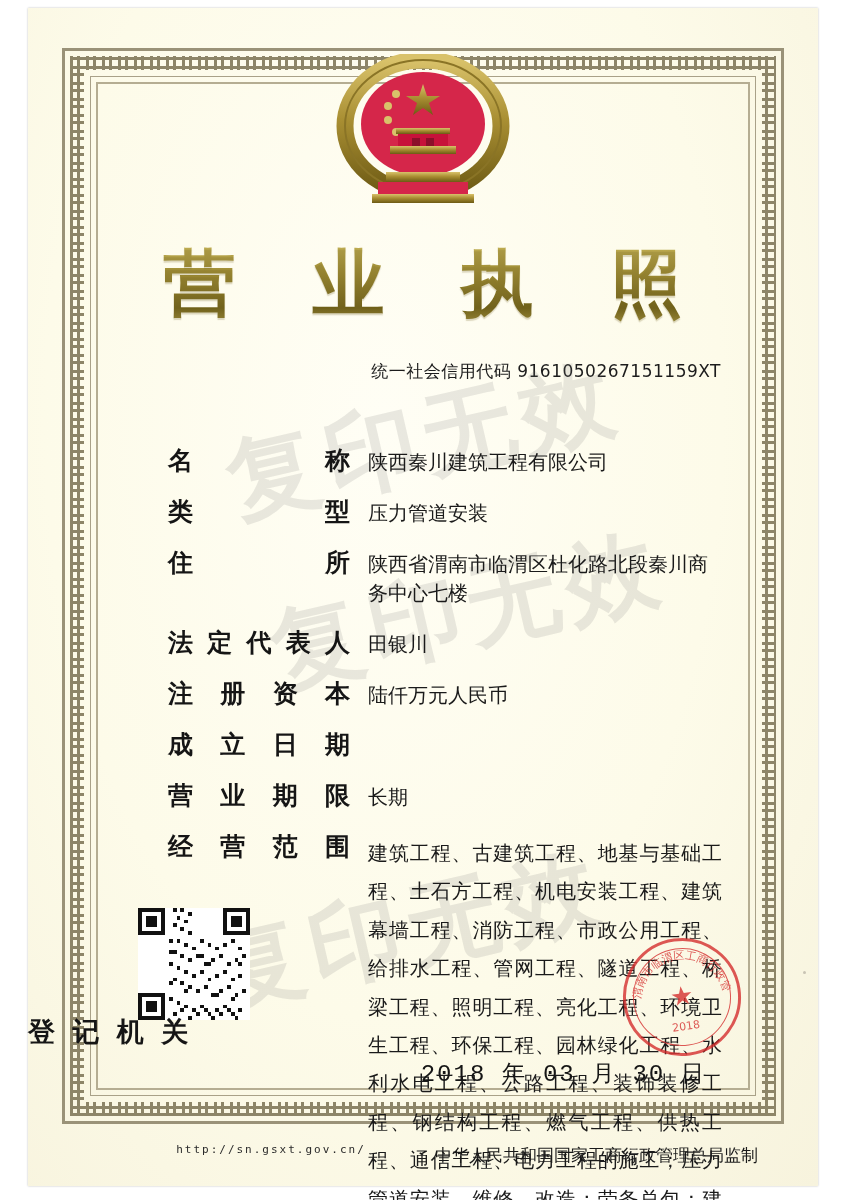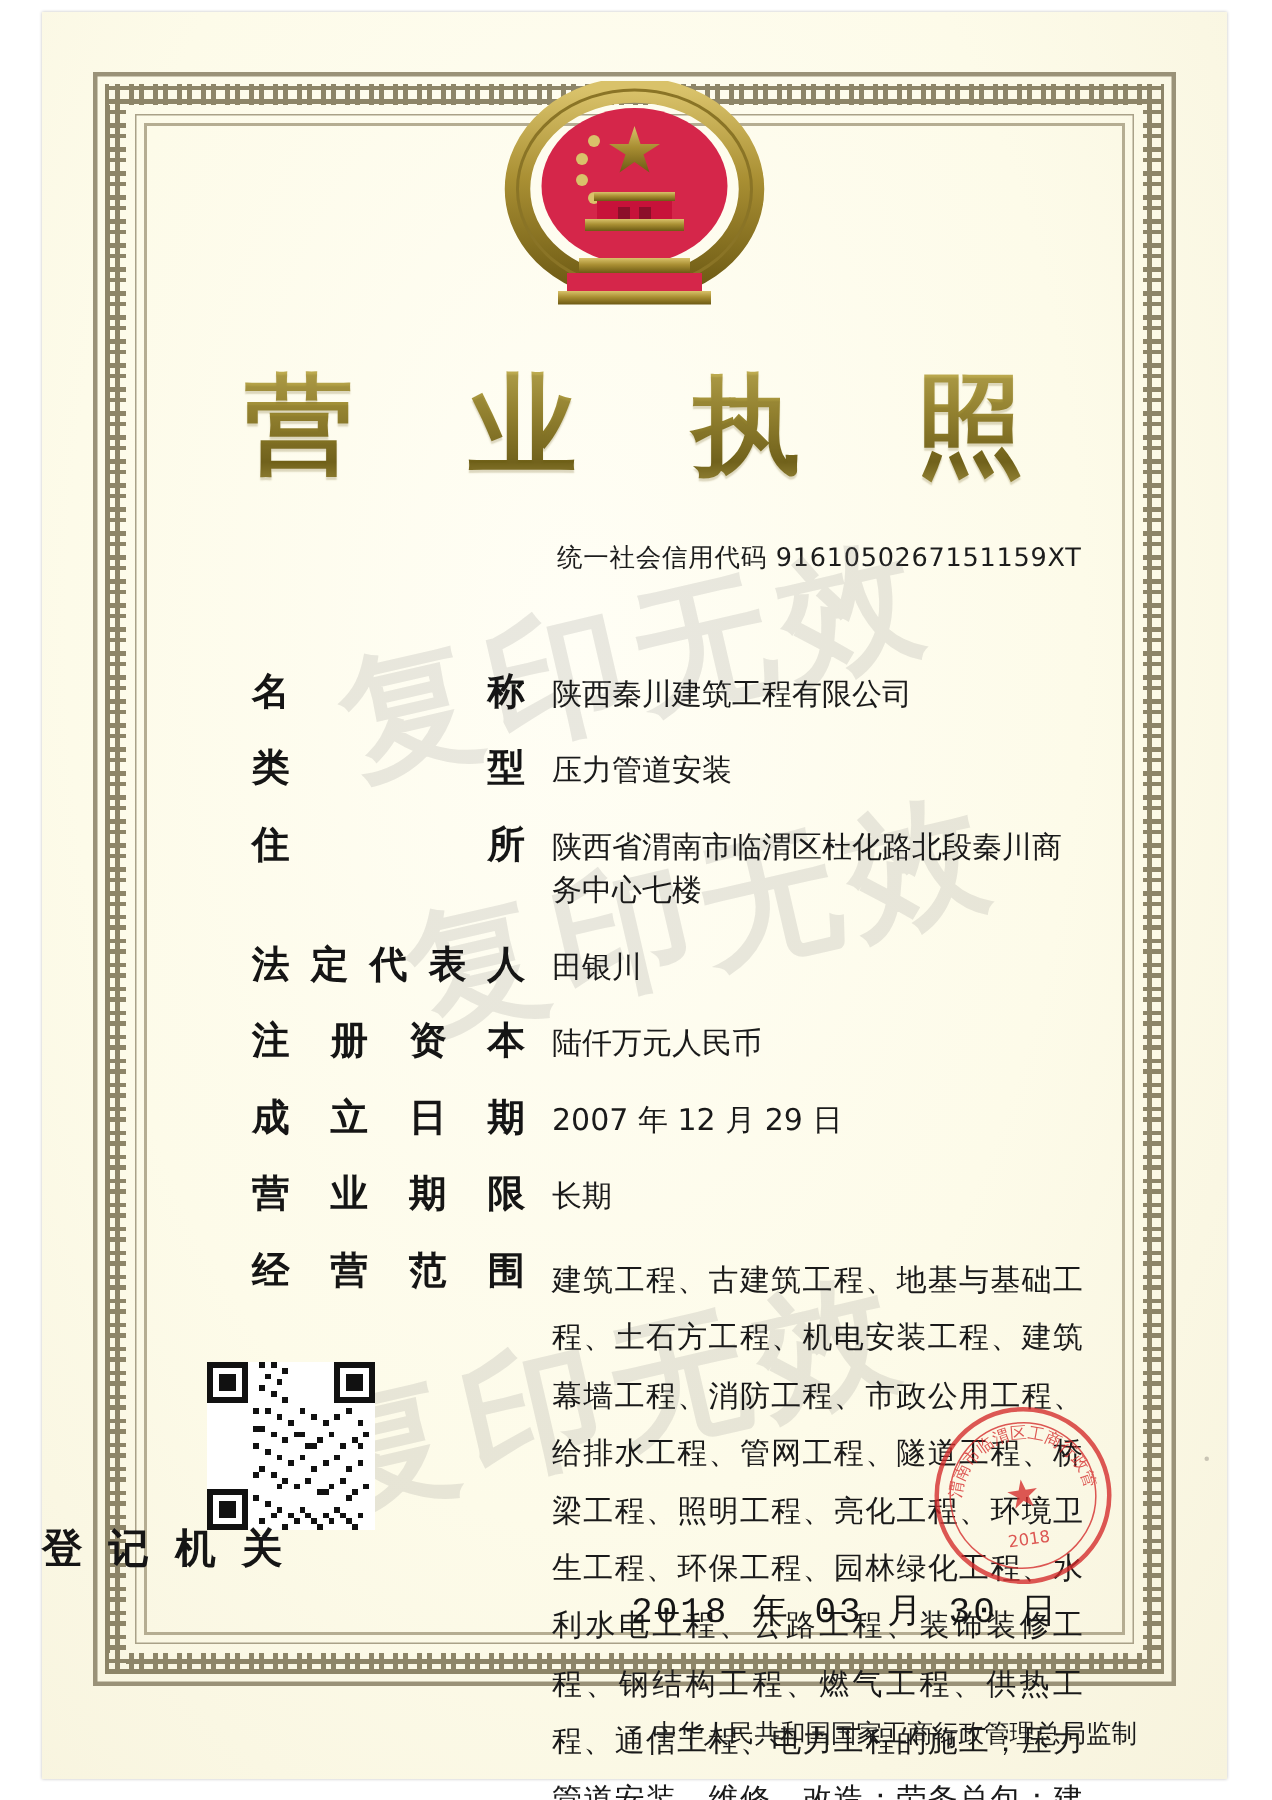--- a/index.html
+++ b/index.html
@@ -378,21 +378,20 @@
         <div class="field-value">陆仟万元人民币</div>
       </div>
 
       <div class="field-row">
         <div class="field-label">
           <span>成</span>
           <span>立</span>
           <span>日</span>
           <span>期</span>
         </div>
-        <div class="field-value">2007 年 12 月 29 日</div>
       </div>
 
       <div class="field-row">
         <div class="field-label">
           <span>营</span>
           <span>业</span>
           <span>期</span>
           <span>限</span>
         </div>
         <div class="field-value">长期</div>
@@ -528,18 +527,19 @@
     <div class="issue-date">
       <span class="num">2018</span>
       <span>年</span>
       <span class="num">03</span>
       <span>月</span>
       <span class="num">30</span>
       <span>日</span>
     </div>
 
     <div class="footer-left">
+      <div class="footer-url">http://sn.gsxt.gov.cn/</div>
     </div>
     <div class="footer-right">中华人民共和国国家工商行政管理总局监制</div>
 
     <div class="speck"></div>
   </div>
 </div>
 
 </body></html>

